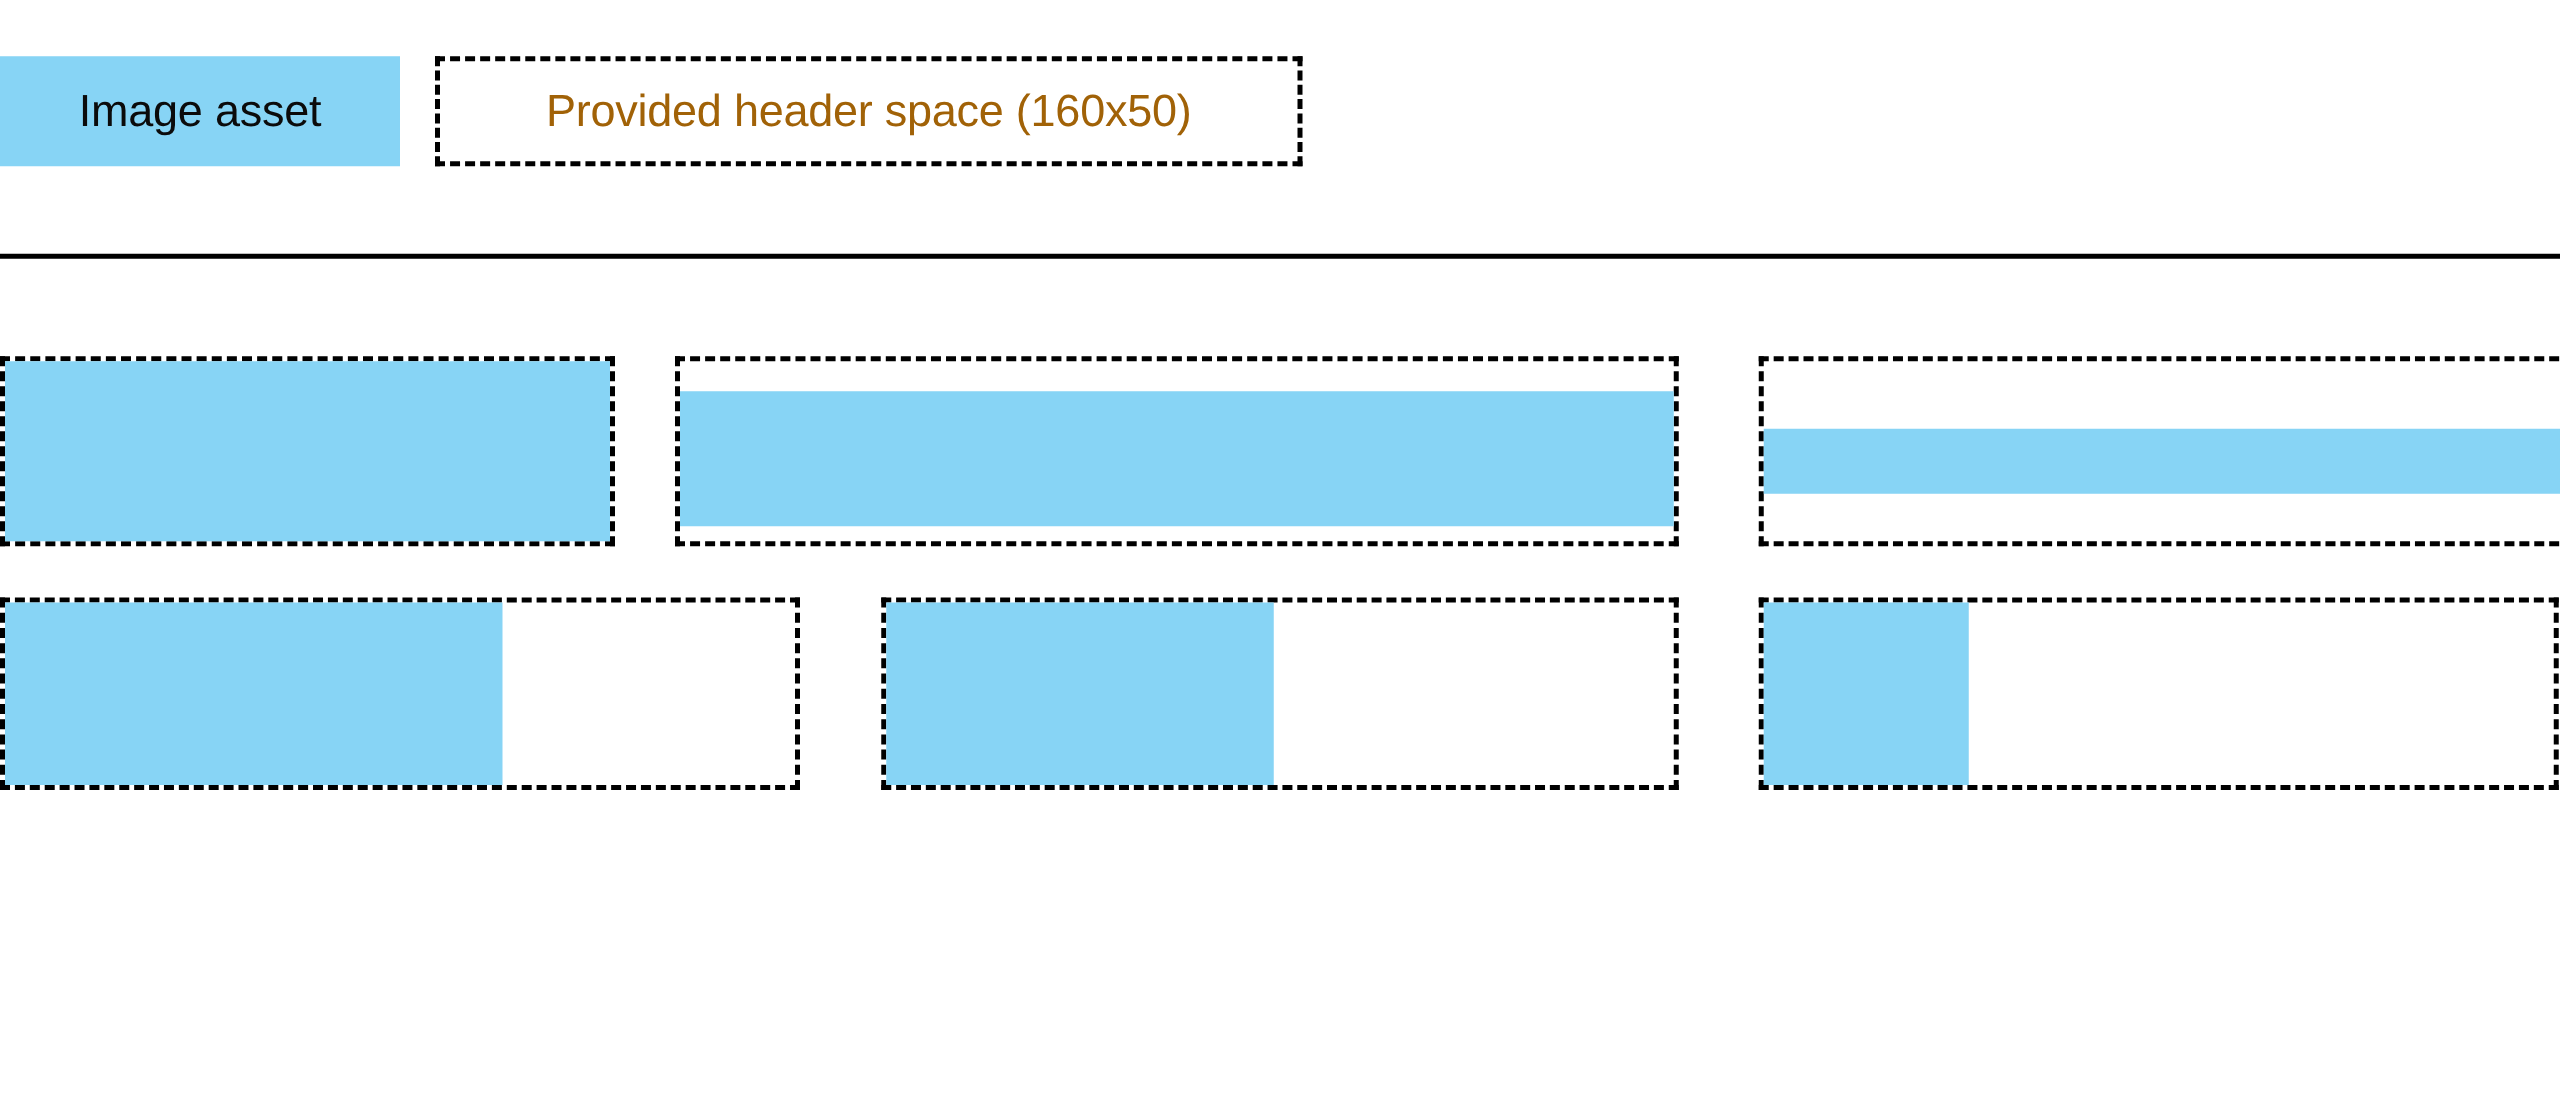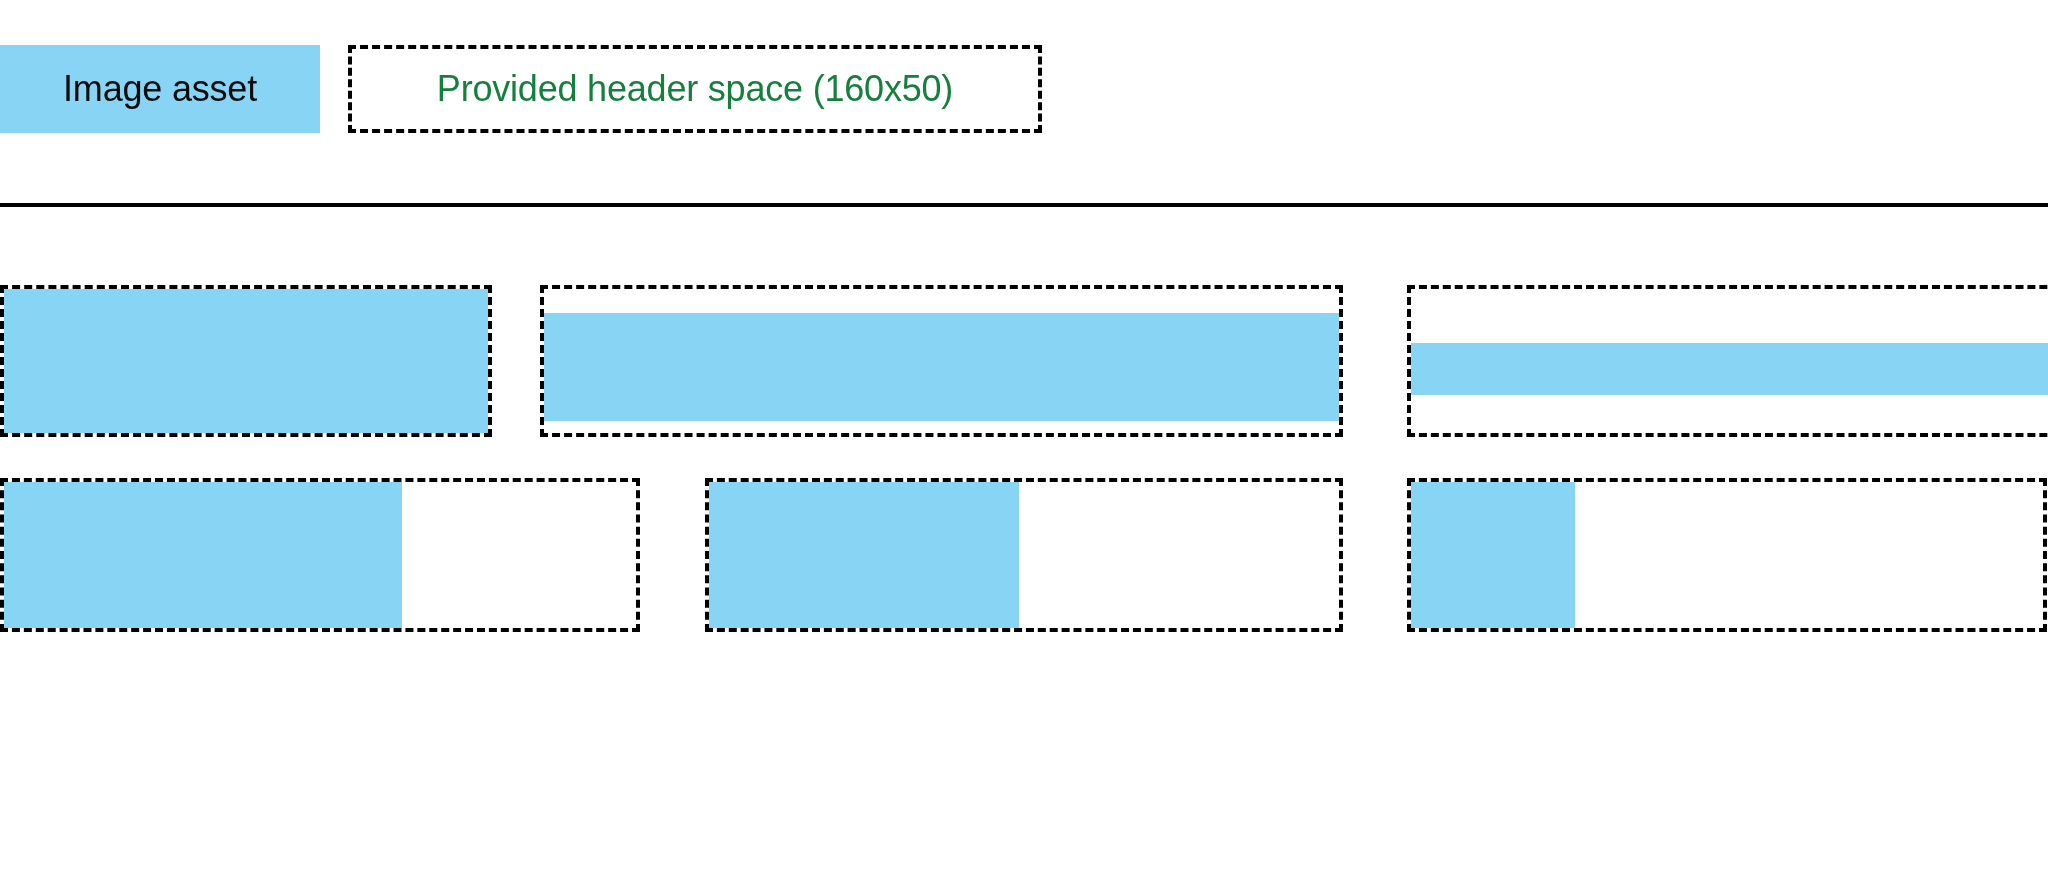--- a/index.html
+++ b/index.html
@@ -62,21 +62,21 @@
     border: 4px dashed #000000;
     box-sizing: border-box;
     display: flex;
     align-items: center;
     justify-content: center;
     background: #ffffff;
   }
 
   .header-space-box .box-label {
     font-size: 36px;
-    color: #15803d;
+    color: #a16207;
     letter-spacing: -0.2px;
     white-space: nowrap;
   }
 
   
   #divider {
     position: absolute;
     left: 0;
     top: 203px;
     width: 2048px;

